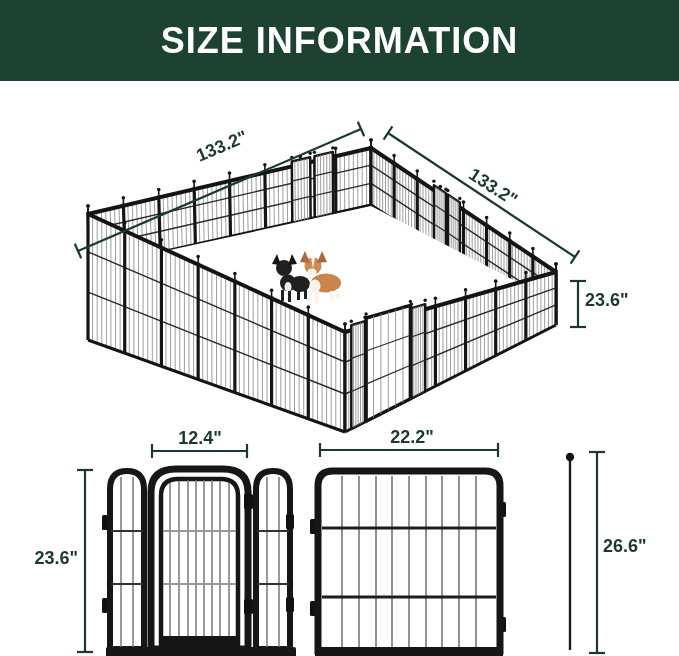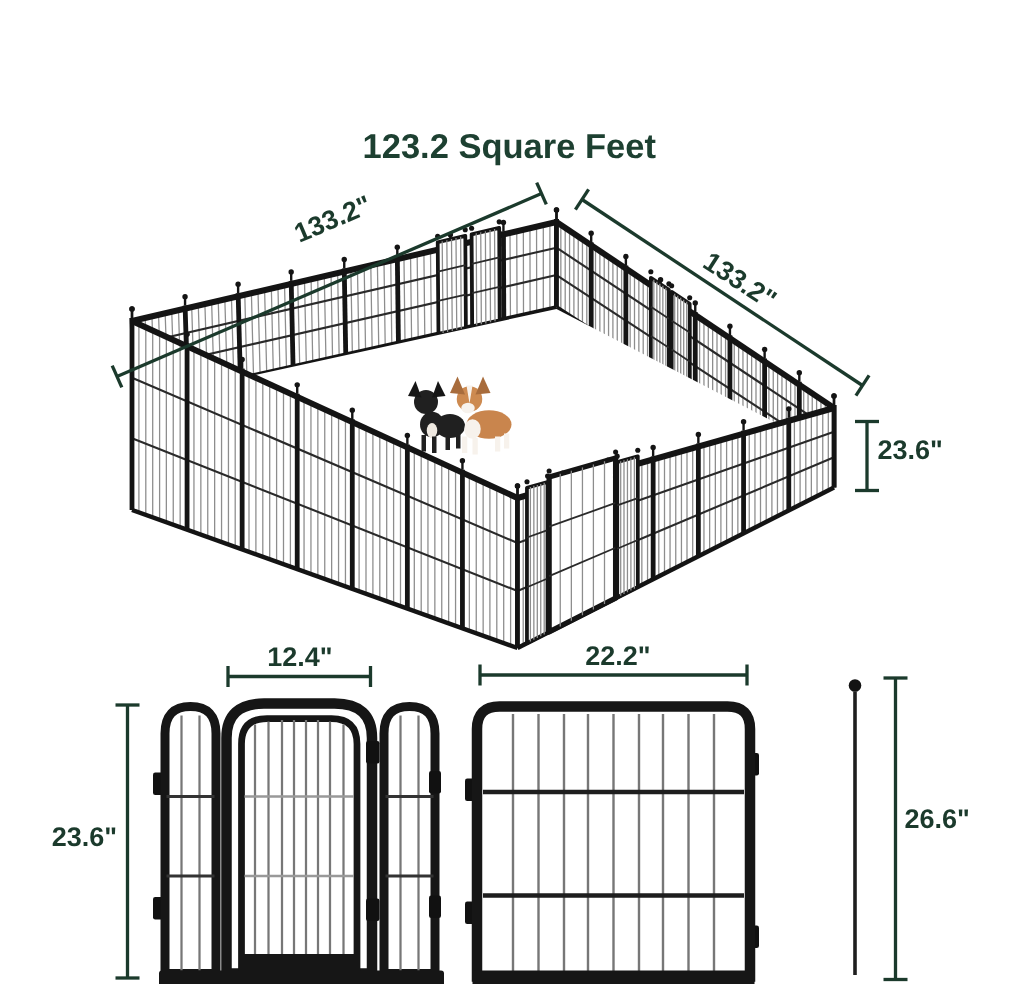--- a/index.html
+++ b/index.html
@@ -13,22 +13,24 @@
   svg.scene{position:absolute;left:0;top:0;}
   .dim{position:absolute;color:#1b3a2c;font-size:18px;font-weight:bold;white-space:nowrap;}
   .dim.c{text-align:center;}
   .dim.r{text-align:right;}
 </style>
 </head>
 <body>
 
 <div class="stage">
 
-
-  <div class="subtitle">123.2 Square Feet</div>
+  <div class="banner">
+    <div class="title">SIZE INFORMATION</div>
+  </div>
+
 
   <svg class="scene" width="679" height="656" viewBox="0 0 679 656">
 
     <g id="g-back">
         <polygon points="88.0,214.0 371.0,148.0 371.0,205.0 90.0,268.0" fill="#fff"></polygon>
         <path d="M92.4,213.0L94.4,267.0M96.8,211.9L98.8,266.0M101.3,210.9L103.2,265.0M105.7,209.9L107.6,264.1M110.1,208.8L112.0,263.1M114.5,207.8L116.3,262.1M119.0,206.8L120.7,261.1M127.8,204.7L129.5,259.1M132.2,203.7L133.9,258.2M136.6,202.7L138.3,257.2M141.1,201.6L142.7,256.2M145.5,200.6L147.1,255.2M149.9,199.6L151.5,254.2M154.3,198.5L155.9,253.2M163.2,196.5L164.6,251.3M167.6,195.4L169.0,250.3M172.0,194.4L173.4,249.3M176.4,193.4L177.8,248.3M180.9,192.3L182.2,247.3M185.3,191.3L186.6,246.3M189.7,190.3L191.0,245.4M198.5,188.2L199.8,243.4M203.0,187.2L204.2,242.4M207.4,186.2L208.5,241.4M211.8,185.1L212.9,240.4M216.2,184.1L217.3,239.5M220.7,183.1L221.7,238.5M225.1,182.0L226.1,237.5M233.9,180.0L234.9,235.5M238.3,178.9L239.3,234.5M242.8,177.9L243.7,233.5M247.2,176.9L248.1,232.6M251.6,175.8L252.5,231.6M256.0,174.8L256.8,230.6M260.5,173.8L261.2,229.6M269.3,171.7L270.0,227.6M273.7,170.7L274.4,226.7M278.1,169.7L278.8,225.7M282.6,168.6L283.2,224.7M287.0,167.6L287.6,223.7M291.4,166.6L292.0,222.7M295.8,165.5L296.4,221.7M304.7,163.5L305.1,219.8M309.1,162.4L309.5,218.8M313.5,161.4L313.9,217.8M317.9,160.4L318.3,216.8M322.4,159.3L322.7,215.8M326.8,158.3L327.1,214.8M331.2,157.3L331.5,213.9M340.0,155.2L340.3,211.9M344.5,154.2L344.7,210.9M348.9,153.2L349.0,209.9M353.3,152.1L353.4,208.9M357.7,151.1L357.8,208.0M362.2,150.1L362.2,207.0M366.6,149.0L366.6,206.0" stroke="#8d8d8d" stroke-width="0.85" fill="none"></path>
         <line x1="88.6" y1="230.2" x2="371" y2="165.1" stroke="#2a2a2a" stroke-width="1.4"></line>
         <line x1="89.24" y1="247.48" x2="371" y2="183.34" stroke="#2a2a2a" stroke-width="1.4"></line>
         <line x1="88" y1="214" x2="371" y2="148" stroke="#141414" stroke-width="4"></line>
         <line x1="90" y1="268" x2="371" y2="205" stroke="#141414" stroke-width="3"></line>

